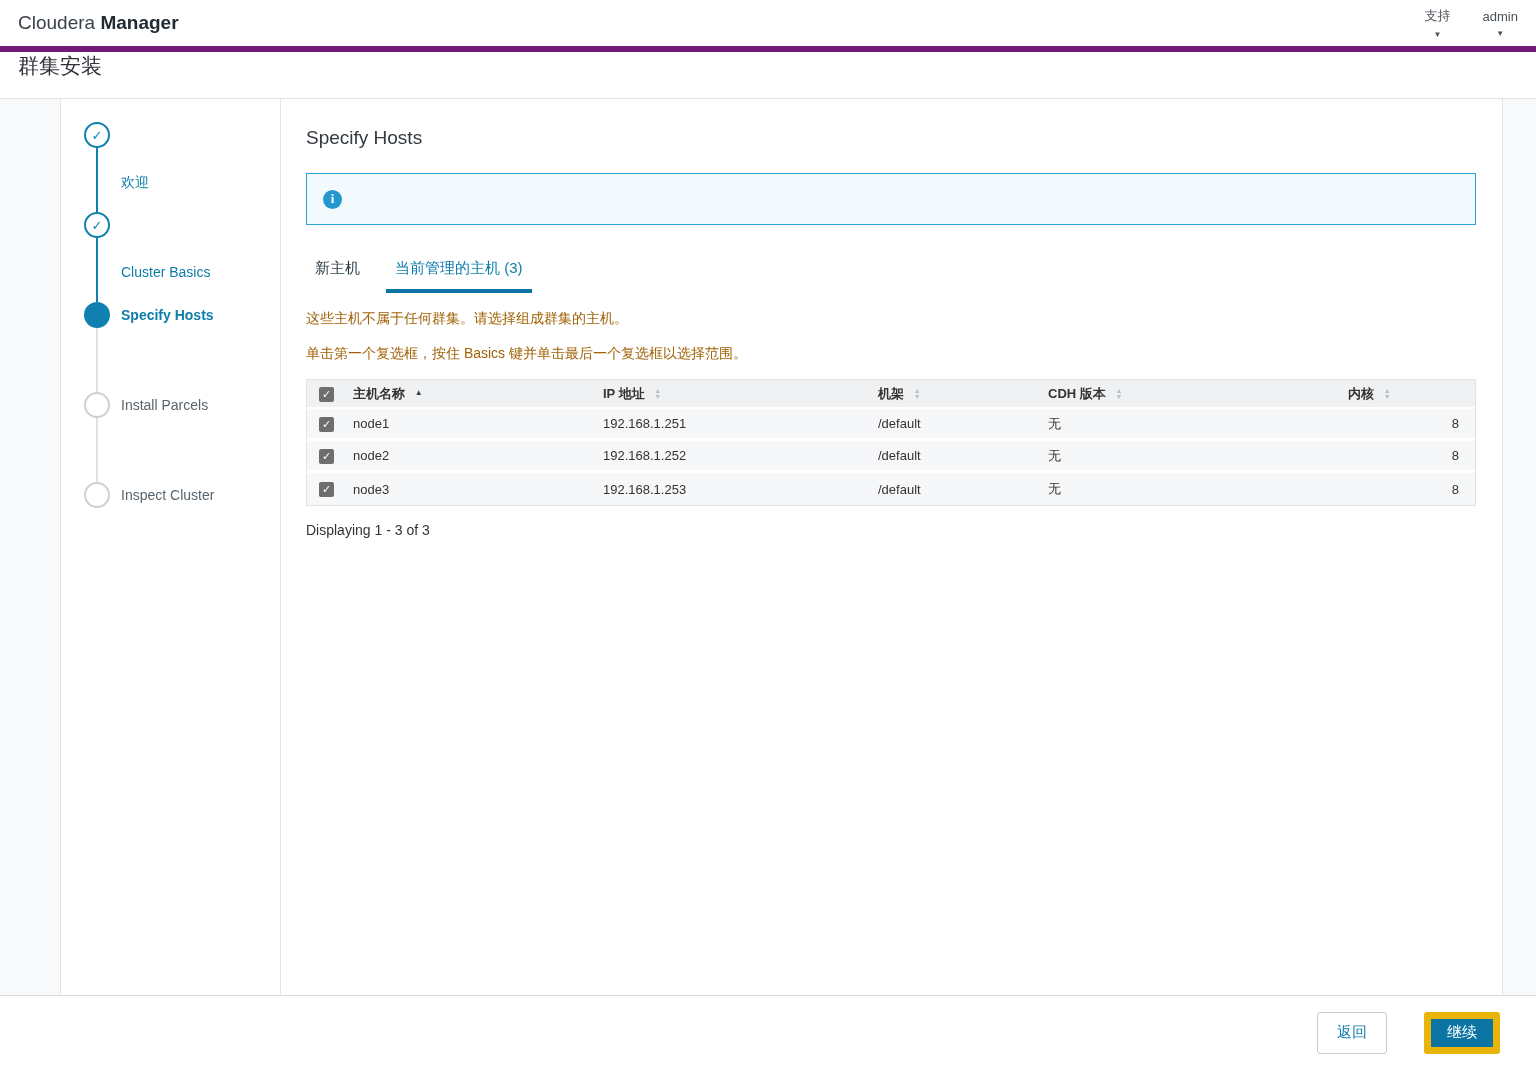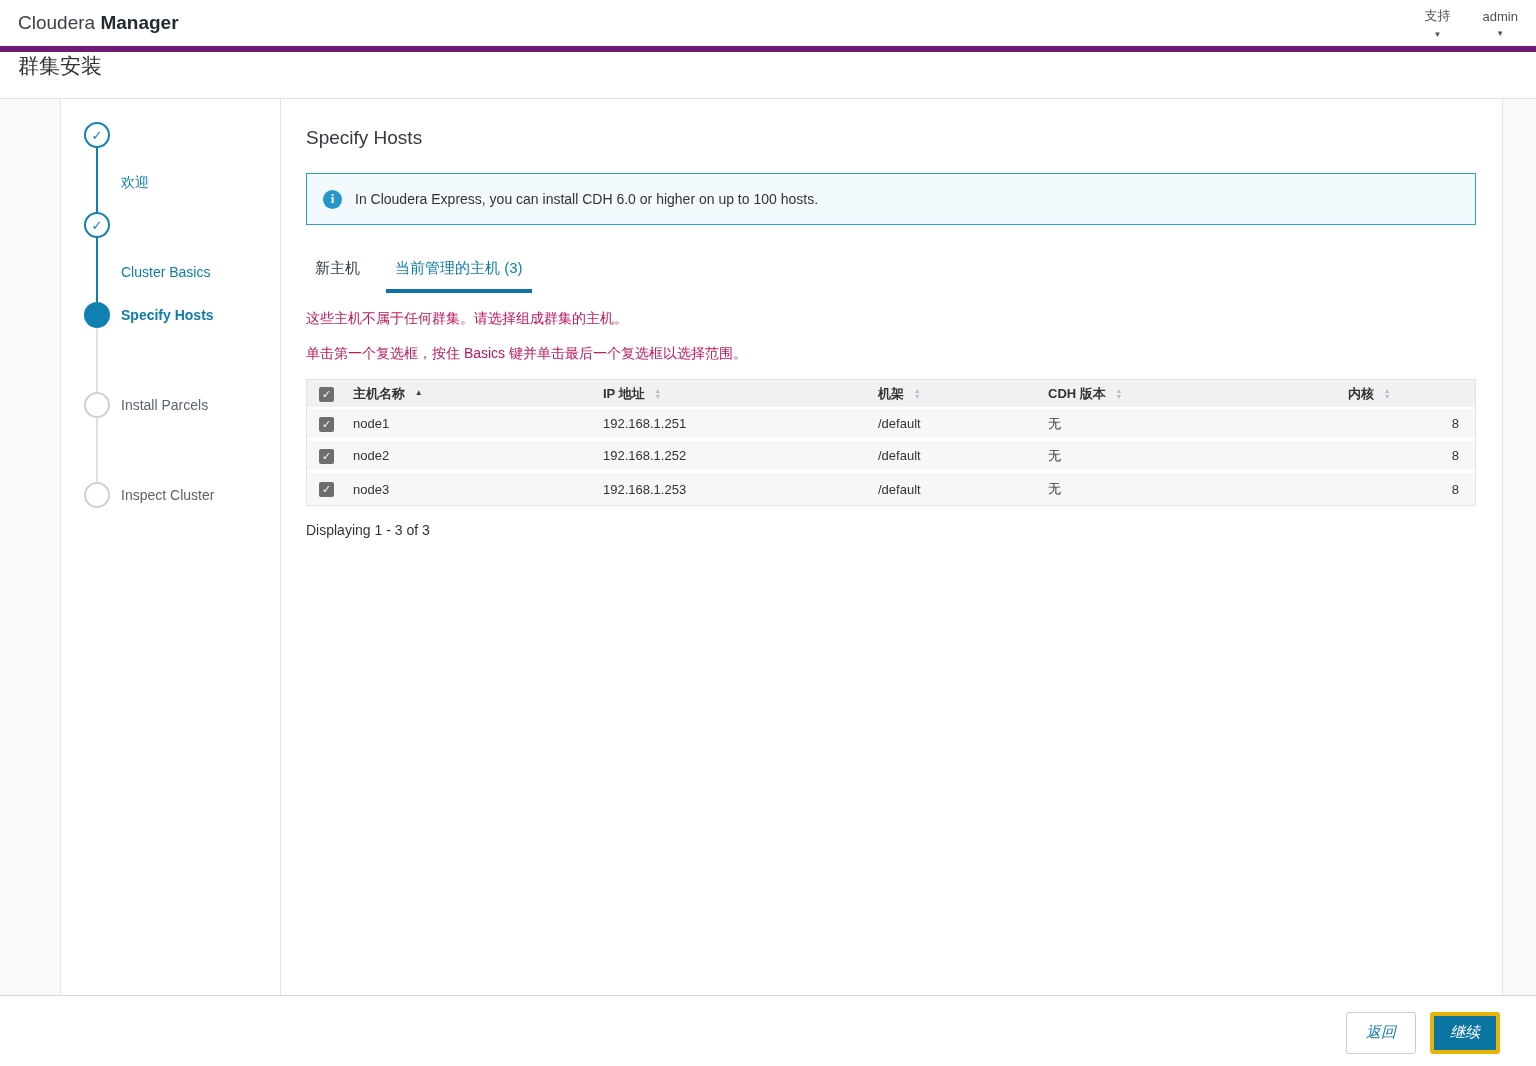--- a/index.html
+++ b/index.html
@@ -73,21 +73,21 @@
     font-family: "Liberation Serif", serif; font-weight: 700; font-size: 13px; flex: none;
   }
 
   .tabs { display: flex; }
   .tab {
     font-size: 15px; padding: 4px 9px 11px; margin-right: 17px; cursor: pointer;
     color: #2d3e48; border-bottom: 4px solid transparent;
   }
   .tab.active { color: #0e7dab; border-bottom-color: #0b73a6; }
 
-  .instruction { font-size: 14px; color: #be185d; margin-top: 17px; }
+  .instruction { font-size: 14px; color: #a16207; margin-top: 17px; }
 
   .host-table {
     width: 100%; border-collapse: separate; border-spacing: 0;
     border: 1px solid #e2e3e5; margin-top: 16px; font-size: 13px;
   }
   .host-table th {
     background: #f0f1f3; text-align: left; font-weight: 700; color: #333;
     height: 29px; padding: 0 10px 0 8px; white-space: nowrap;
     border-bottom: 2px solid #fff; cursor: pointer;
   }
@@ -113,23 +113,23 @@
   }
 
   .table-summary { margin-top: 16px; font-size: 14px; color: #333; }
 
   
   .footer {
     height: 73px; display: flex; align-items: center; justify-content: flex-end;
     gap: 14px; padding-right: 36px; background: #fff;
   }
   .btn { height: 42px; min-width: 70px; font-size: 15px; border-radius: 3px;
-    cursor: pointer; padding: 0 16px; font-family: inherit; font-style: italic; }
+    cursor: pointer; padding: 0 16px; font-family: inherit; }
   .btn-back { background: #fff; border: 1px solid #cccccc; color: #0e7dab; }
-  .btn-continue { background: #0b74a3; border: 4px solid #eab308; color: #fff; }
+  .btn-continue { background: #0b74a3; border: 7px solid #eab308; color: #fff; margin-left: 23px; }
 </style>
 </head>
 <body>
 
 <div class="app-header">
   <div class="logo">
     <span>Cloudera</span>
     <span class="bold">Manager</span>
   </div>
   <div class="header-right">
@@ -172,21 +172,20 @@
       <span class="step-circle"></span>
       <span class="step-label">Inspect Cluster</span>
     </div>
   </div>
 
   <div class="content">
     <div class="content-heading">Specify Hosts</div>
 
     <div class="info-banner">
       <span class="info-icon">i</span>
-      <span>In Cloudera Express, you can install CDH 6.0 or higher on up to 100 hosts.</span>
     </div>
 
     <div class="tabs">
       <div class="tab">新主机</div>
       <div class="tab active">当前管理的主机 (3)</div>
     </div>
 
     <div class="instruction">这些主机不属于任何群集。请选择组成群集的主机。</div>
     <div class="instruction">单击第一个复选框，按住 Basics 键并单击最后一个复选框以选择范围。</div>
 

